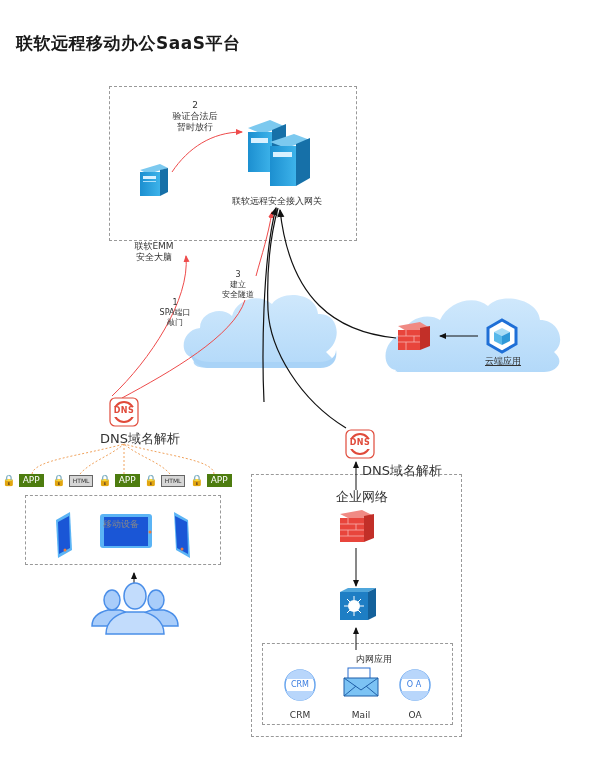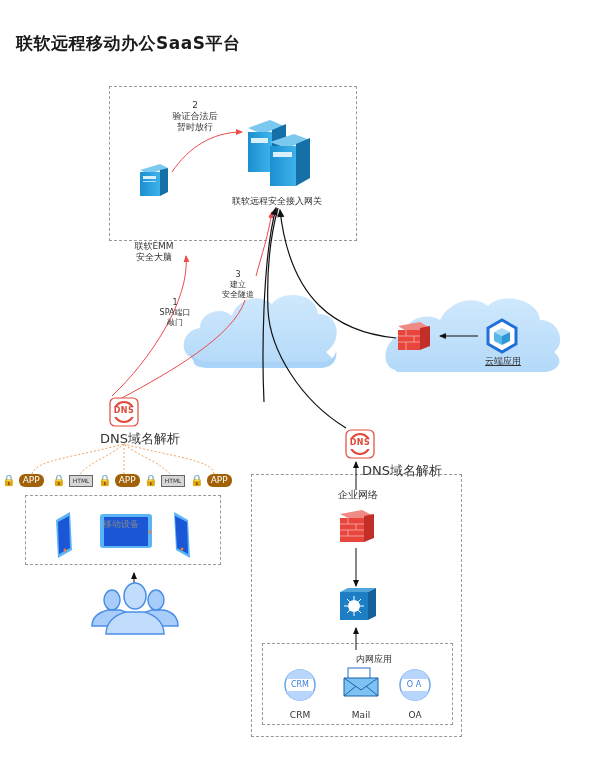--- a/index.html
+++ b/index.html
@@ -2,23 +2,23 @@
 <html><head>
 <meta charset="utf-8">
 <style>
   html, body { margin: 0; padding: 0; background: #ffffff; }
   body { width: 610px; height: 761px; position: relative; overflow: hidden;
          font-family: "DejaVu Sans", "Liberation Sans", sans-serif; color: #222; }
   .abs { position: absolute; }
   .title { left: 16px; width: 490px; top: 32px; text-align: left; font-size: 17px; font-weight: bold; color: #1a1a1a; letter-spacing: 0.5px; }
   .lbl { font-size: 9px; color: #333; text-align: center; line-height: 11px; white-space: nowrap; }
   .lbl-sm { font-size: 13px; color: #333; white-space: nowrap; }
-  .lbl-md { font-size: 10px; color: #333; text-align: center; white-space: nowrap; }
+  .lbl-md { font-size: 13px; color: #333; text-align: center; white-space: nowrap; }
   .dash-box { border: 1px dashed #999; box-sizing: border-box; }
-  .badge { font-size: 9px; color: #fff; background: #a16207; border-radius: 6px; padding: 1px 4px; line-height: 11px; }
+  .badge { font-size: 9px; color: #fff; background: #4d7c0f; border-radius: 0; padding: 1px 4px; line-height: 11px; }
   .html-tag { font-size: 6px; color: #333; background: #d6d6d6; border: 1px solid #666; padding: 1px 3px; line-height: 8px; }
   svg { position: absolute; left: 0; top: 0; }
 </style>
 </head>
 <body>
 
 <div class="abs title">联软远程移动办公SaaS平台</div>
 
 <div class="abs dash-box" style="left:109px;top:86px;width:248px;height:155px;"></div>
 <div class="abs dash-box" style="left:25px;top:495px;width:196px;height:70px;"></div>

